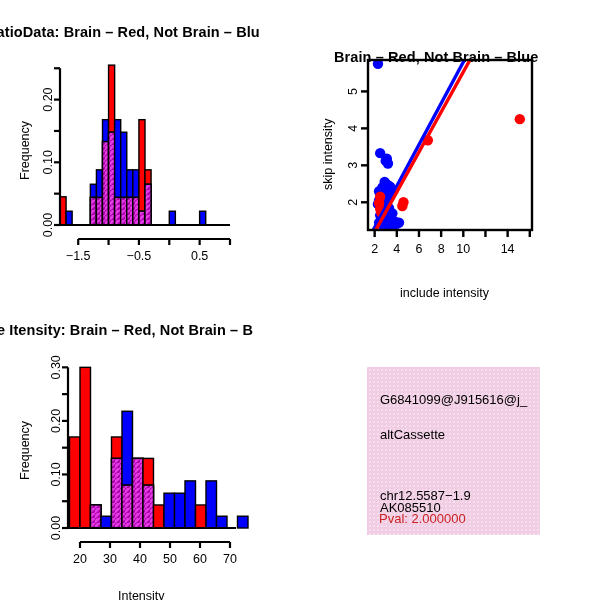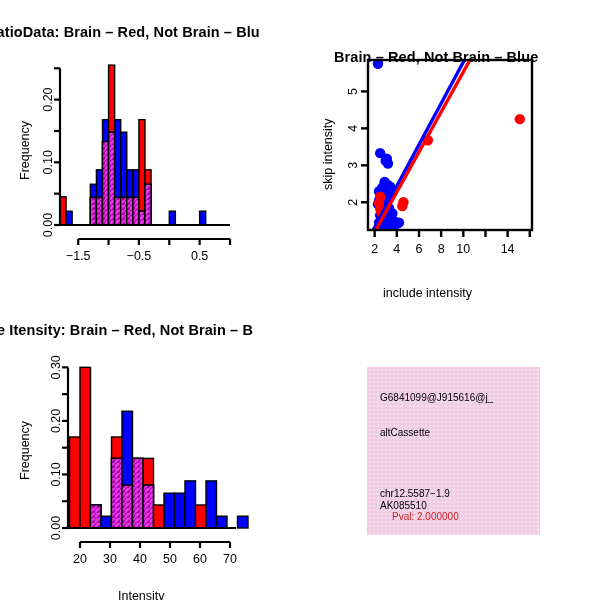--- a/index.html
+++ b/index.html
@@ -4,21 +4,21 @@
 <style>
   html,body{margin:0;padding:0;background:#ffffff;}
   body{width:600px;height:600px;position:relative;overflow:hidden;
        font-family:"Liberation Sans", sans-serif; color:#000;}
   .panel{position:absolute;}
   .ptitle{position:absolute;font-weight:bold;font-size:14.5px;white-space:nowrap;letter-spacing:.1px;}
   .axlabel{position:absolute;font-size:12.5px;white-space:nowrap;}
   .vert{transform-origin:0 0;}
   svg{display:block;overflow:visible;}
   .tbox{position:absolute;}
-  .tbox .line{position:absolute;font-size:10px;white-space:nowrap;}
+  .tbox .line{position:absolute;font-size:13px;white-space:nowrap;}
 </style>
 </head>
 <body>
 
 <div class="panel" style="left:0;top:0;width:300px;height:310px;">
   <div class="ptitle" style="left:-14px;top:24px;">RatioData: Brain – Red, Not Brain – Blu</div>
   <svg id="svg-ratio" width="300" height="250" style="position:absolute;left:0;top:50px;">
       <defs>
         <pattern id="svg-ratio-hatch" width="5" height="5" patternUnits="userSpaceOnUse">
           <rect width="5" height="5" fill="#AA00AA"></rect>
@@ -185,21 +185,21 @@
         <line x1="207.62162162162164" y1="180" x2="207.62162162162164" y2="187" stroke="#000" stroke-width="2.4"></line>
         <text x="207.62162162162164" y="203" text-anchor="middle" font-family="&quot;Liberation Sans&quot;, sans-serif" font-size="12.5" fill="#000">14</text>
         <line x1="229.78378378378378" y1="180" x2="229.78378378378378" y2="187" stroke="#000" stroke-width="2.4"></line>
       </g>
       <defs>
         <clipPath id="svg-scatter-clip">
           <rect x="68" y="10" width="164" height="170"></rect>
         </clipPath>
       </defs>
     </svg>
-  <div class="axlabel" style="left:83px;top:286px;">include intensity</div>
+  <div class="axlabel" style="left:100px;top:286px;">include intensity</div>
   <div class="axlabel vert" style="left:21px;top:190px;transform:rotate(-90deg);">skip intensity</div>
 </div>
 
 <div class="panel" style="left:0;top:300px;width:300px;height:300px;">
   <div class="ptitle" style="left:-12px;top:22px;">ne Itensity: Brain – Red, Not Brain – B</div>
   <svg id="svg-gene" width="300" height="250" style="position:absolute;left:0;top:48px;">
       <defs>
         <pattern id="svg-gene-hatch" width="5" height="5" patternUnits="userSpaceOnUse">
           <rect width="5" height="5" fill="#AA00AA"></rect>
           <path d="M-1,4 l5,-5 M0,5 l5,-5 M4,6 l5,-5" stroke="#E43BE4" stroke-width="1.4"></path>
@@ -271,14 +271,14 @@
         <rect width="4" height="4" fill="#F7E2EF"></rect>
         <path d="M-1,3 l4,-4 M0,4 l4,-4 M3,5 l4,-4" stroke="#EFC4DF" stroke-width="1.1"></path>
       </pattern>
     </defs>
     <rect x="0" y="0" width="173" height="168" fill="url(#pinkhatch)"></rect>
   </svg>
   <div class="line" style="left:13px;top:25px;color:#000;">G6841099@J915616@j_</div>
   <div class="line" style="left:13px;top:60px;color:#000;">altCassette</div>
   <div class="line" style="left:13px;top:89px;color:#000;margin-top:44px;">AK085510</div>
   <div class="line" style="left:13px;top:121px;color:#000;">chr12.5587−1.9</div>
-  <div class="line" style="left:25px;top:144px;color:#CC2222;">Pval: 2.000000</div>
+  <div class="line" style="left:12px;top:144px;color:#CC2222;">Pval: 2.000000</div>
 </div>
 
 </body></html>

